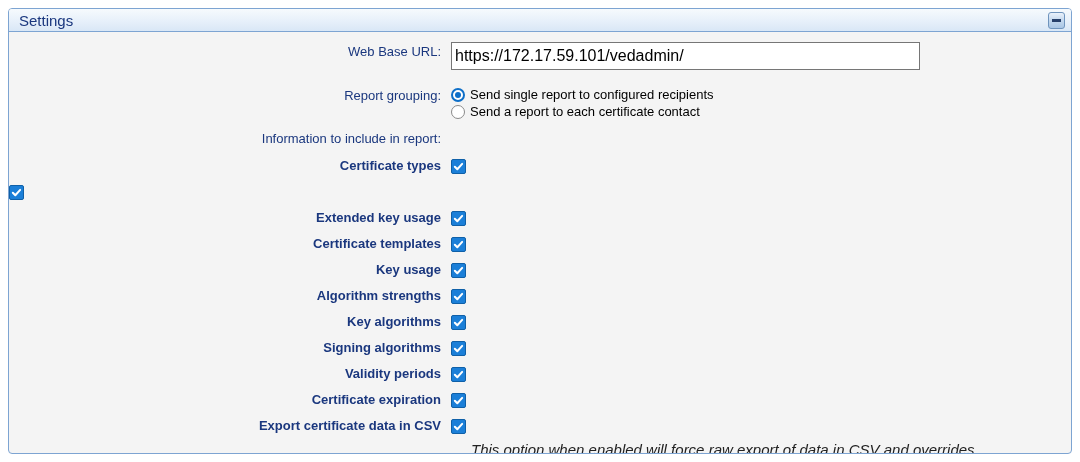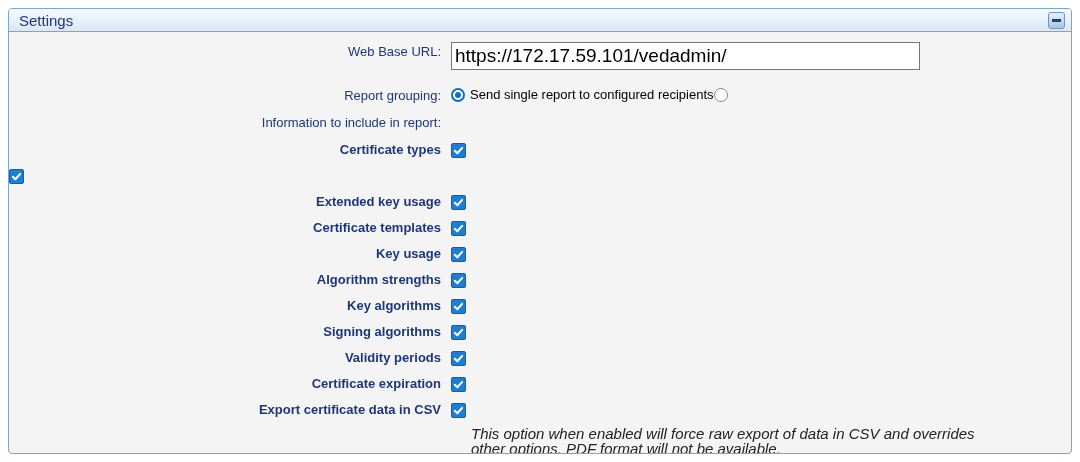--- a/index.html
+++ b/index.html
@@ -68,21 +68,21 @@
   .control { display: flex; align-items: flex-start; }
 
   
   .row-url { margin-bottom: 16px; }
   .url-input {
     width: 469px;
     height: 20px;
     border: 1px solid #767676;
     background: #fff;
     font-family: "Liberation Sans", sans-serif;
-    font-size: 19px;
+    font-size: 16px;
     color: #000;
     padding: 13px 3px;
   }
 
   
   .row-radios { margin-bottom: 9px; }
   .radio-line {
     display: flex;
     align-items: center;
     height: 17px;
@@ -160,27 +160,28 @@
 
     <div class="row row-url">
       <label class="field-label">Web Base URL:</label>
       <div class="control">
         <input class="url-input" type="text" value="https://172.17.59.101/vedadmin/" style="">
       </div>
     </div>
 
     <div class="row row-radios">
       <label class="field-label">Report grouping:</label>
-      <div class="control" style="flex-direction: row;">
+      <div class="control" style="flex-direction: column;">
         <div class="radio-line">
           <span class="radio selected"></span>
           <span class="radio-label">Send single report to configured recipients</span>
         </div>
         <div class="radio-line">
           <span class="radio"></span>
+          <span class="radio-label">Send a report to each certificate contact</span>
         </div>
       </div>
     </div>
 
     <div class="row row-info">
       <label class="field-label">Information to include in report:</label>
     </div>
 
     <div id="checkbox-rows">
   <div class="row cb-row">

